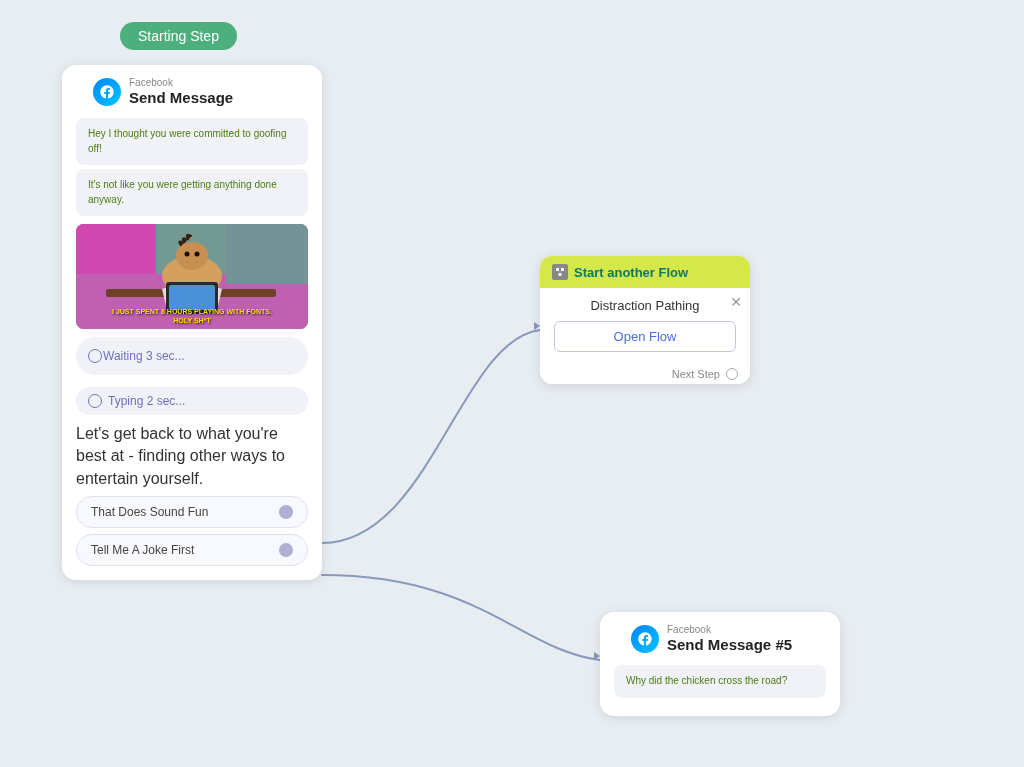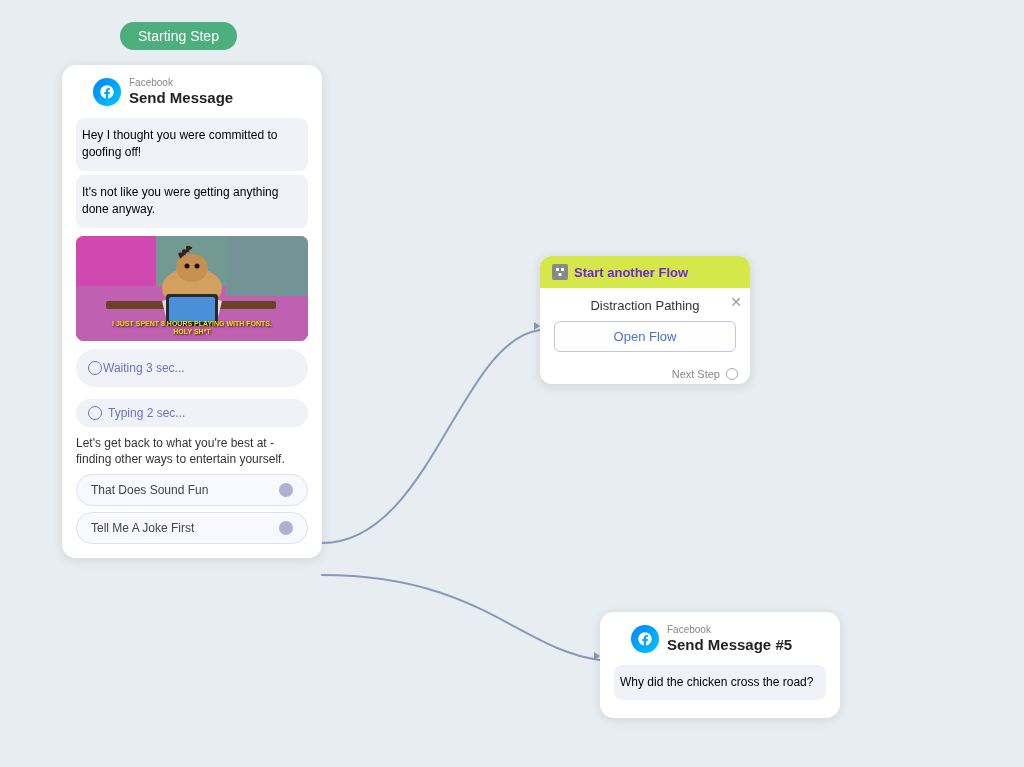--- a/index.html
+++ b/index.html
@@ -86,23 +86,23 @@
     .card-title {
       font-size: 15px;
       font-weight: 700;
       color: #222;
     }
 
     .message-bubble {
       margin: 4px 14px;
       background: #f0f2f7;
       border-radius: 8px;
-      padding: 9px 6px;
-      font-size: 12px;
-      color: #000000;
+      padding: 9px 12px;
+      font-size: 10px;
+      color: #4d7c0f;
       line-height: 1.45;
     }
 
     .message-image {
       margin: 8px 14px;
       border-radius: 8px;
       overflow: hidden;
       height: 105px;
       background: #c8a0d0;
       position: relative;
@@ -161,21 +161,21 @@
       height: 14px;
       border: 1.5px solid #7070c0;
       border-radius: 50%;
       position: relative;
       display: inline-block;
       flex-shrink: 0;
     }
 
     .message-text-block {
       margin: 8px 14px 0 14px;
-      font-size: 12px;
+      font-size: 16px;
       color: #333;
       line-height: 1.4;
     }
 
     .quick-reply {
       margin: 6px 14px 0 14px;
       background: #f8f8ff;
       border: 1px solid #e0e0f0;
       border-radius: 20px;
       padding: 8px 14px;
@@ -207,21 +207,21 @@
     }
 
     .card-flow-header {
       background: #d4e84a;
       padding: 8px 12px;
       display: flex;
       align-items: center;
       gap: 6px;
       font-size: 13px;
       font-weight: 600;
-      color: #6d28d9;
+      color: #0f766e;
     }
 
     .flow-icon {
       width: 16px;
       height: 16px;
       background: #888;
       border-radius: 2px;
       flex-shrink: 0;
       display: flex;
       align-items: center;

